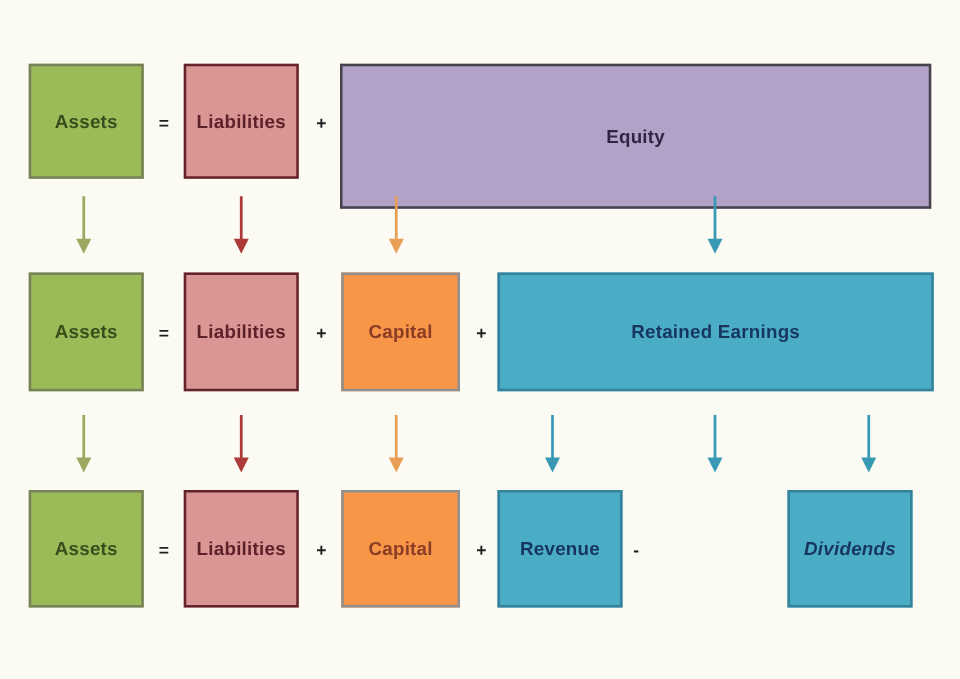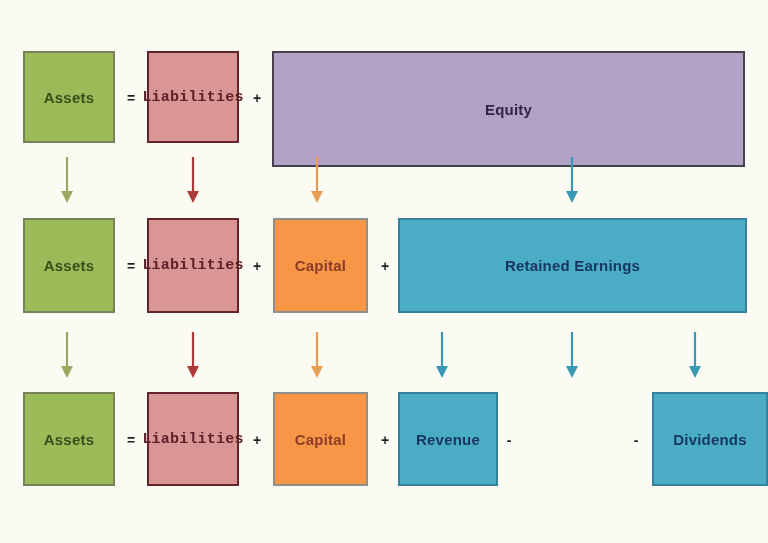--- a/index.html
+++ b/index.html
@@ -18,21 +18,21 @@
     border: 2px solid;
     display: flex;
     align-items: center;
     justify-content: center;
     font-size: 15px;
     font-weight: 600;
     letter-spacing: 0.2px;
     white-space: nowrap;
   }
   .c-green  { background: var(--green-fill);  border-color: var(--green-border);  color: var(--green-text); }
-  .c-red    { background: var(--red-fill);    border-color: var(--red-border);    color: var(--red-text); font-family: Liberation Mono, monospace; }
+  .c-red    { background: var(--red-fill);    border-color: var(--red-border);    color: var(--red-text); }
   .c-purple { background: var(--purple-fill); border-color: var(--purple-border); color: var(--purple-text); }
   .c-orange { background: var(--orange-fill); border-color: var(--orange-border); color: var(--orange-text); }
   .c-teal   { background: var(--teal-fill);   border-color: var(--teal-border);   color: var(--teal-text); }
   .op {
     position: absolute;
     transform: translate(-50%, -50%);
     font-size: 14px;
     font-weight: 700;
     color: var(--operator-color, #1f1f1f);
   }
@@ -148,17 +148,17 @@
   <span class="op" style="left:257px; top:440px;">+</span>
   <div class="box c-orange" style="left:273px; top:392px; width:95px; height:94px;">
     <span>Capital</span>
   </div>
   <span class="op" style="left:385px; top:440px;">+</span>
   <div class="box c-teal" style="left:398px; top:392px; width:100px; height:94px;">
     <span>Revenue</span>
   </div>
   <span class="op" style="left:509px; top:440px;">-</span>
   <span class="op" style="left:636px; top:440px;">-</span>
-  <div class="box c-teal" style="left:652px; top:392px; width:116px; height:94px;">
+  <div class="box c-teal" style="left:630px; top:392px; width:100px; height:94px;font-style:italic;">
     <span>Dividends</span>
   </div>
 
 </div>
 
 </body></html>

